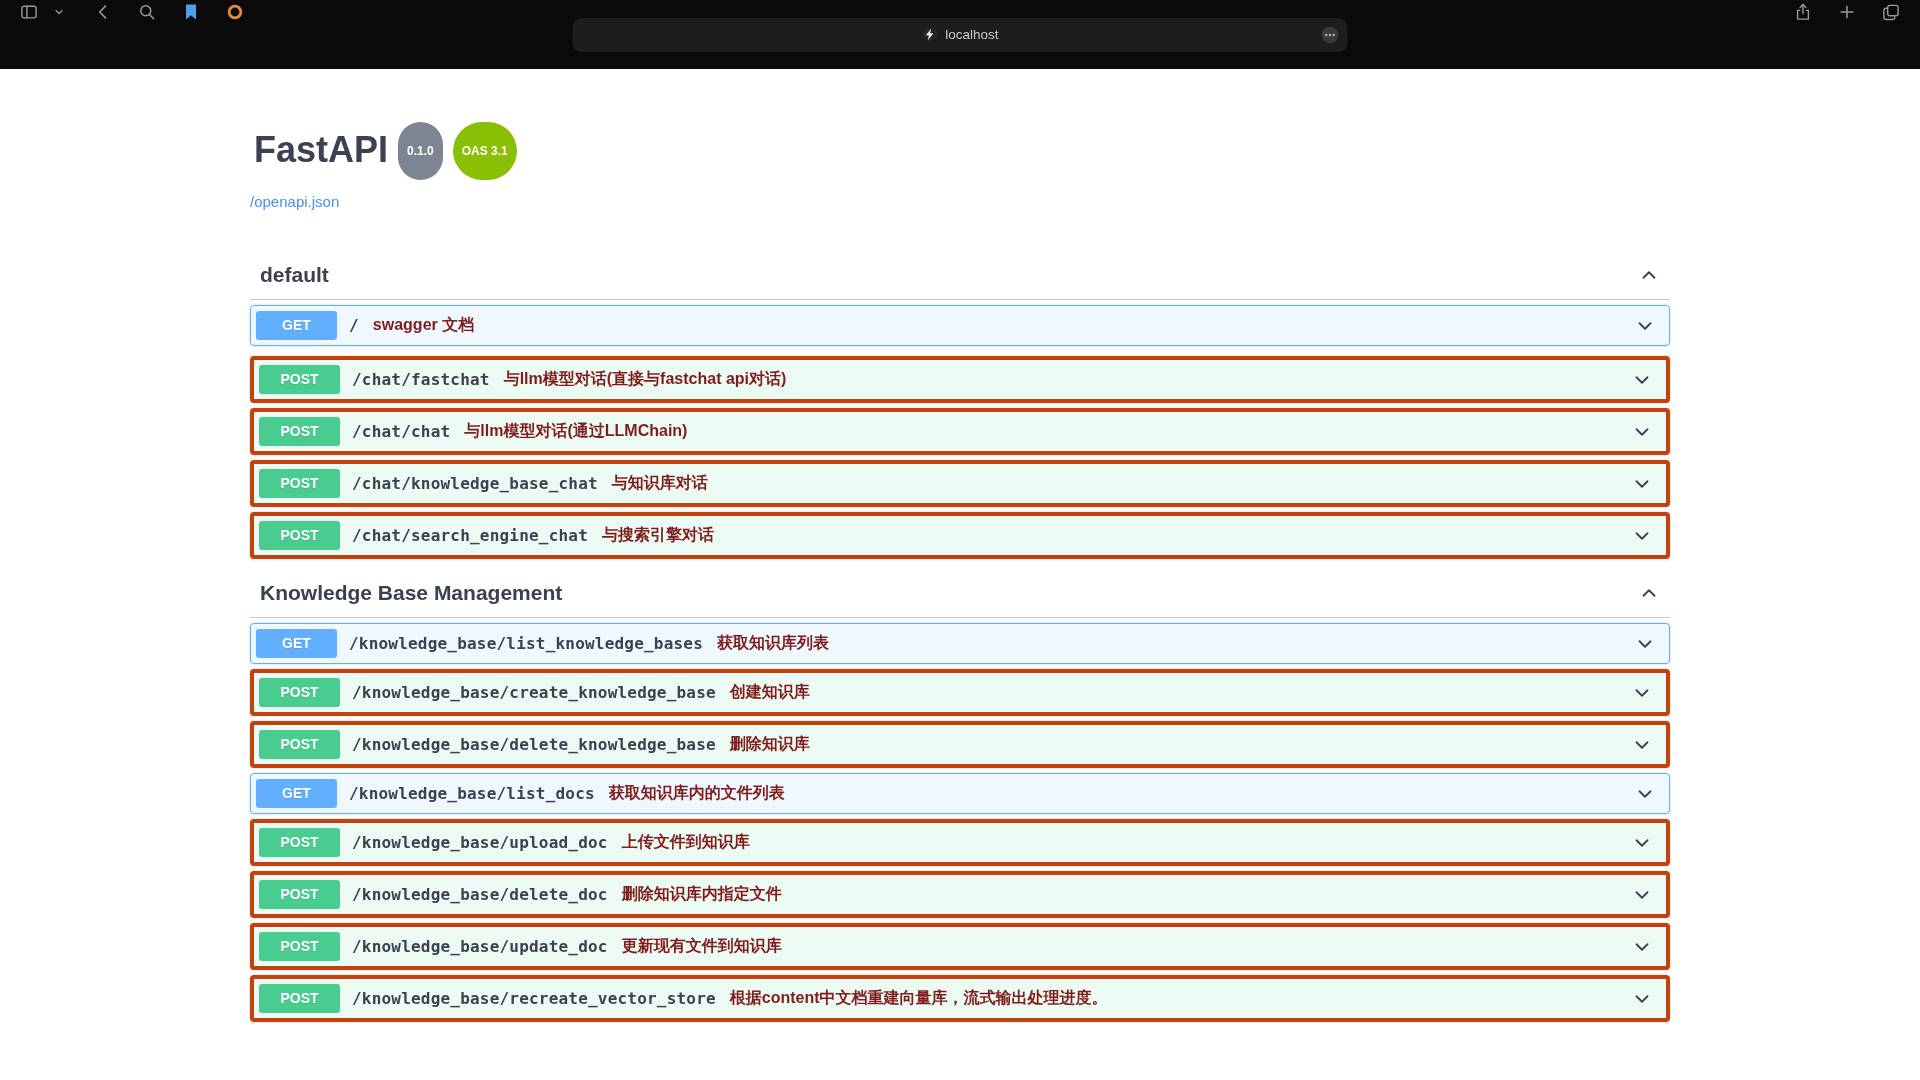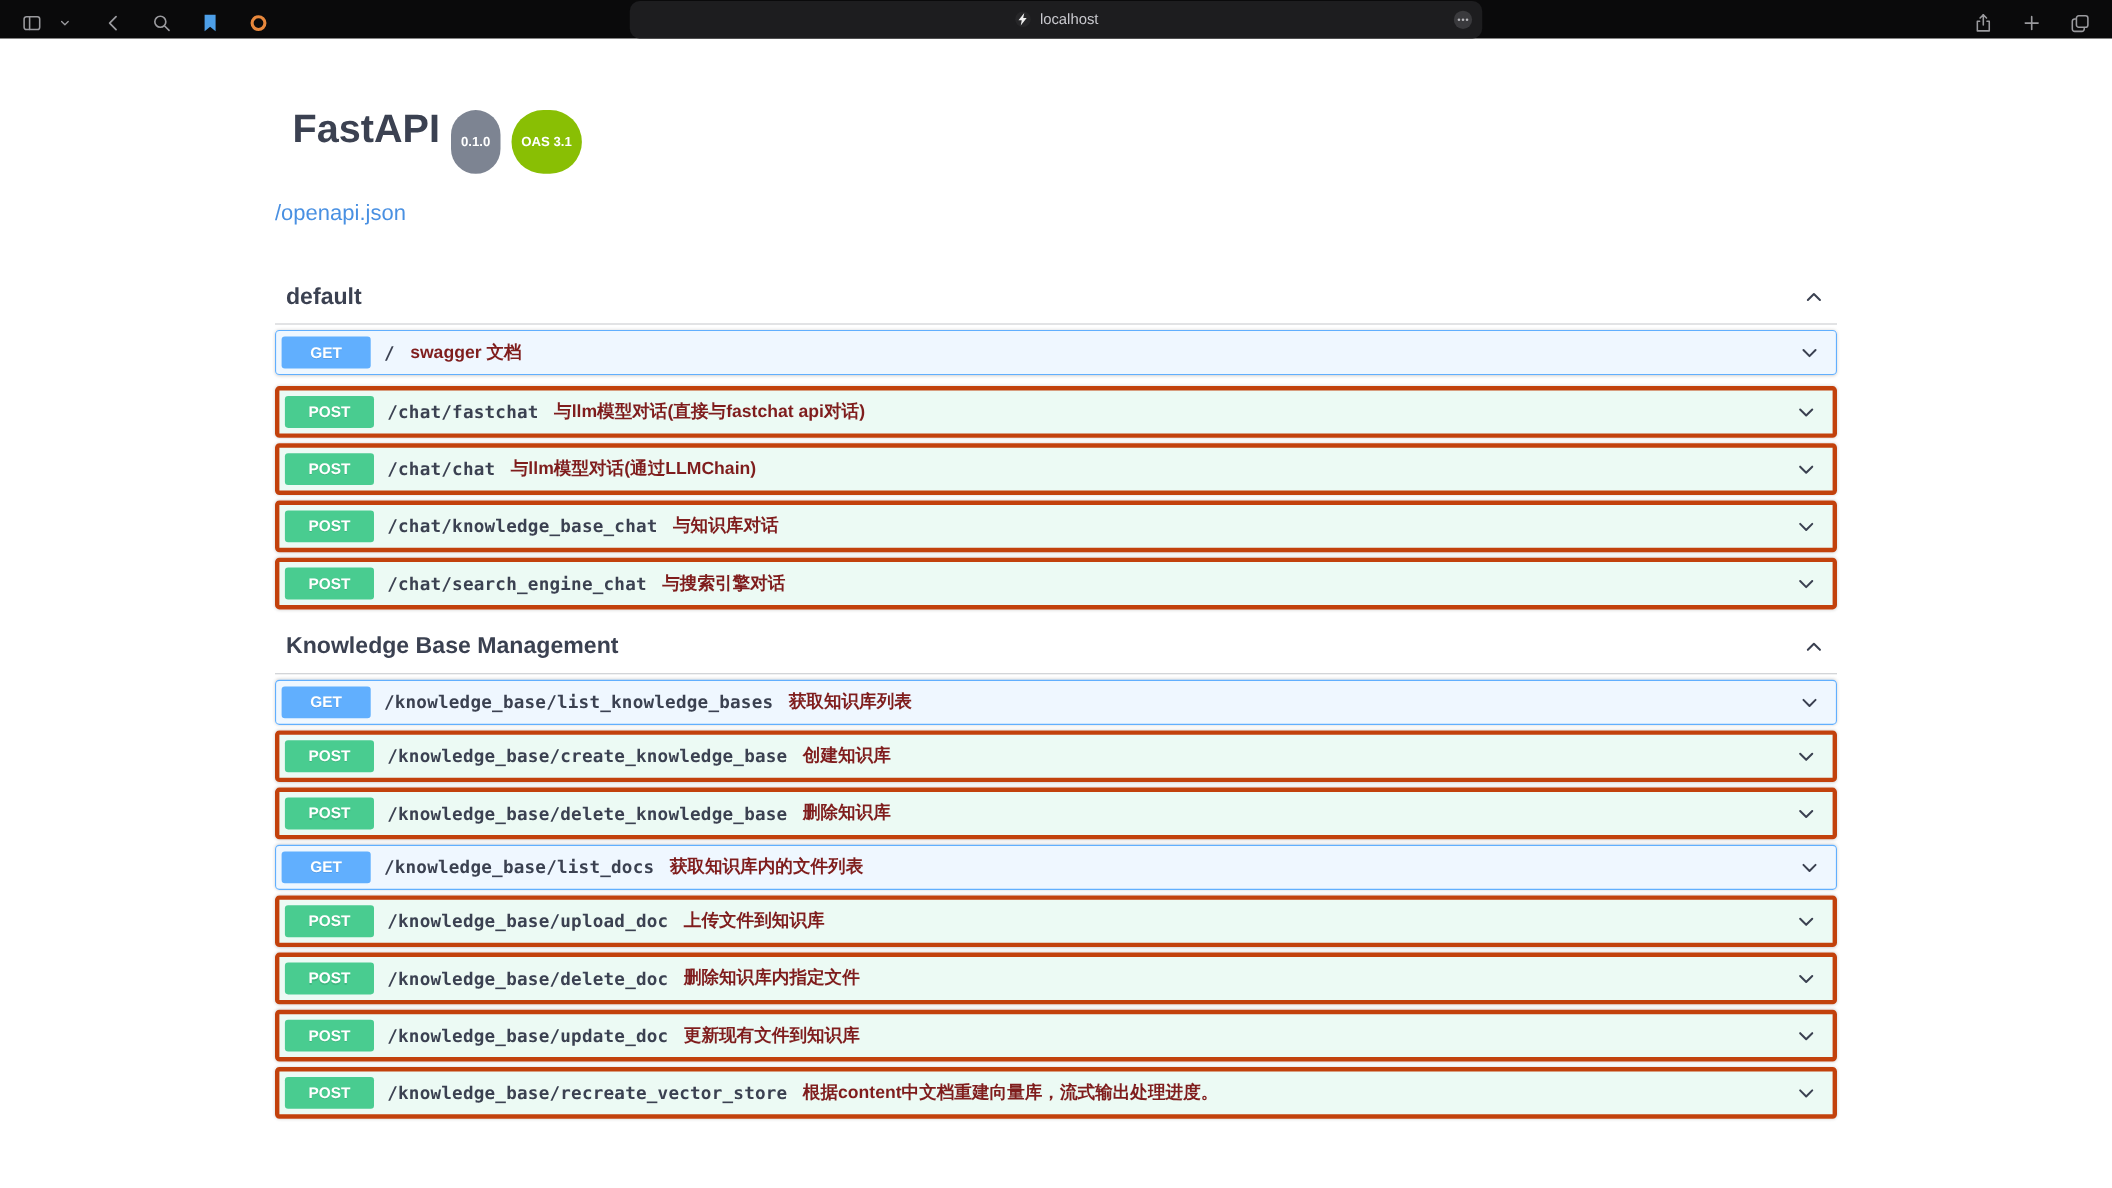--- a/index.html
+++ b/index.html
@@ -6,24 +6,24 @@
   html, body { margin: 0; padding: 0; }
   body {
     width: 1920px; height: 1080px; overflow: hidden;
     background: #ffffff;
     font-family: "Liberation Sans", "DejaVu Sans", sans-serif;
   }
 
   
   .toolbar {
     position: relative;
-    height: 35px;
+    height: 69px;
     background: #0a0a0b;
     display: flex;
-    align-items: flex-end;
+    align-items: flex-start;
     justify-content: space-between;
     padding: 0 16px;
   }
   .tb-group { display: flex; align-items: center; gap: 18px; }
   .tb-subgroup { display: flex; align-items: center; gap: 4px; }
   .tb-btn {
     background: none; border: none; padding: 0; margin: 0;
     width: 26px; height: 26px;
     display: flex; align-items: center; justify-content: center;
     cursor: pointer;
@@ -50,39 +50,39 @@
     width: 21px; height: 21px; cursor: pointer;
   }
   .page-menu svg { width: 21px; height: 21px; display: block; }
 
   
   .content { background: #fff; height: 1028px; overflow: hidden; }
   .wrapper { max-width: 1460px; margin: 0 auto; padding: 46px 20px 0; }
 
   .info { margin: 0 0 40px 0; }
   .api-title {
-    margin: 16px;
+    margin: 4px;
     font-size: 36px; line-height: 40px; font-weight: 700;
     color: #3b4151;
-    display: flex; align-items: flex-start; gap: 10px;
+    display: flex; align-items: center; gap: 10px;
   }
   .badge {
     font-size: 12px; line-height: 12px; font-weight: 700;
     color: #fff;
     border-radius: 57px;
     padding: 23px 9px;
     margin-top: 3px;
     display: inline-block;
   }
   .badge.ver { background: #7d8492; }
   .badge.oas { background: #89bf04; }
   .spec-link {
     display: inline-block;
     margin-top: 9px;
-    font-size: 20px;
+    font-size: 15px;
     color: #4990e2;
     text-decoration: none;
     cursor: pointer;
   }
 
   .tag-section { margin-top: 10px; }
   .tag-header {
     margin: 0;
     padding: 10px;
     font-size: 21px; line-height: 28px; font-weight: 700;

